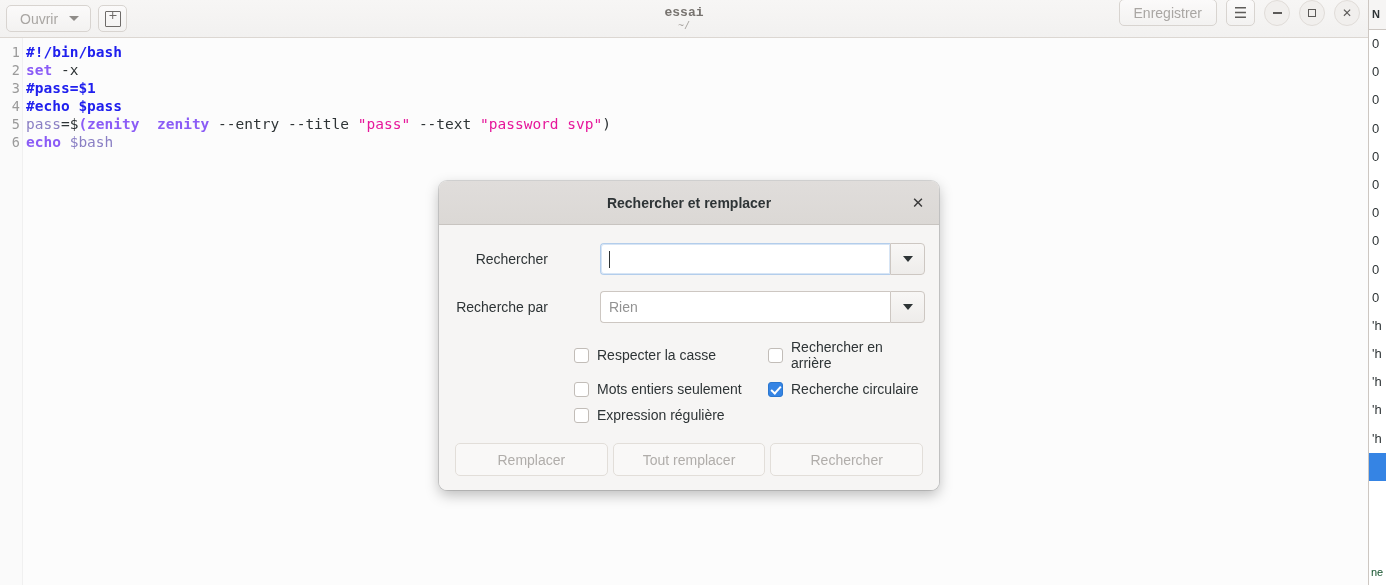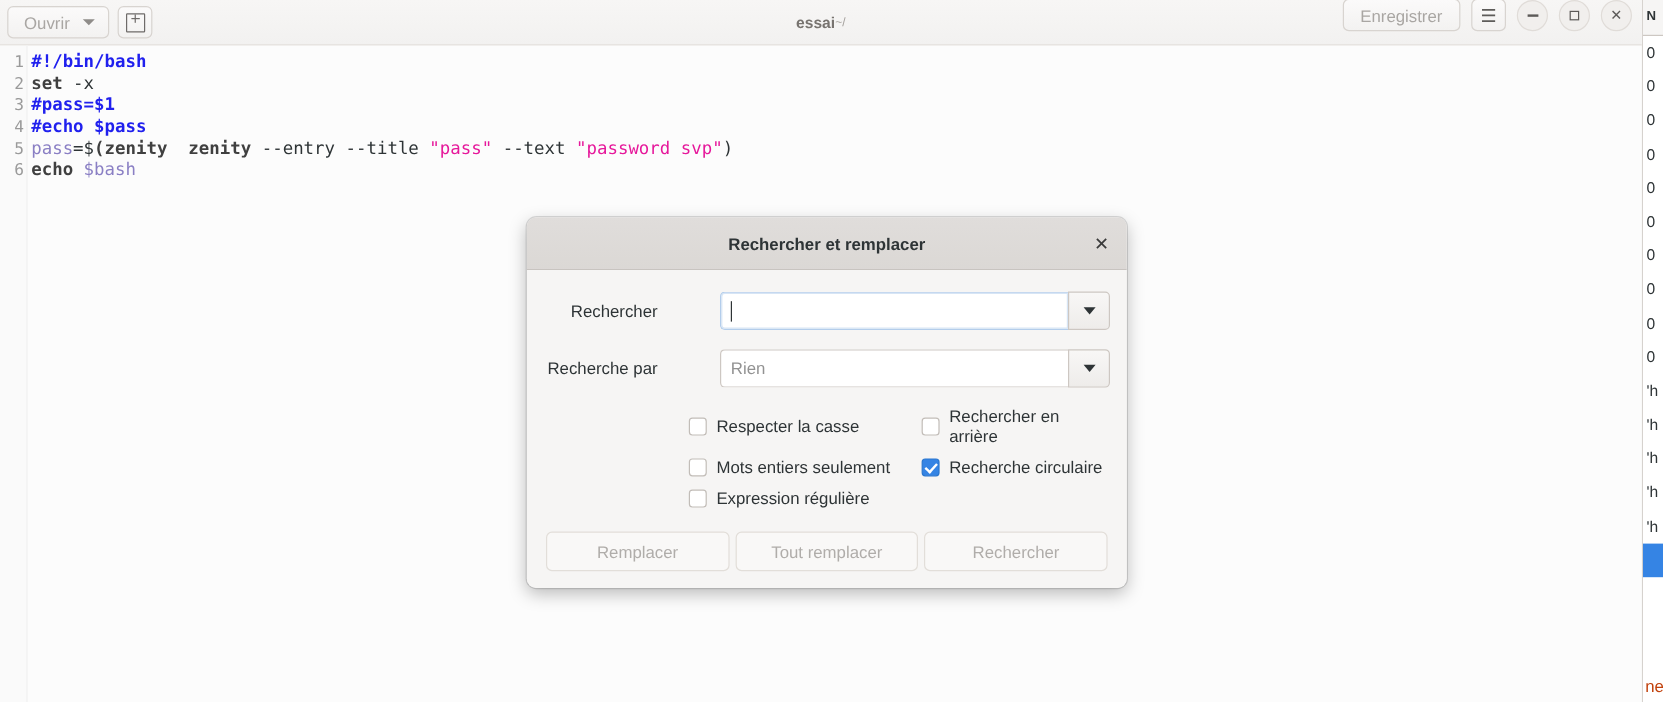--- a/index.html
+++ b/index.html
@@ -55,22 +55,22 @@
     background: #3584e4;
     color: #ffffff;
   }
   #bg-window .bg-foot {
     position: absolute;
     bottom: 0;
     left: 0;
     right: 0;
     height: 26px;
     line-height: 26px;
-    font-size: 14px;
-    color: #c2410c;
+    font-size: 11px;
+    color: #14532d;
     padding-left: 2px;
     white-space: nowrap;
     background: #ffffff;
   }
 
   
   #main-window {
     position: absolute;
     top: 0;
     left: 0;
@@ -187,24 +187,25 @@
   }
   .wbtn .dash {
     width: 9px; height: 1.4px;
     background: #5c5a58;
   }
   #hb-title {
     position: absolute;
     left: 0; right: 0; top: 0;
     height: 38px;
     display: flex;
-    flex-direction: row;
+    flex-direction: column;
     align-items: center;
     justify-content: center;
     pointer-events: none;
+    font-family: Liberation Mono, monospace;
   }
   #hb-title .t {
     font-size: 13px;
     font-weight: bold;
     color: #77736f;
     line-height: 14px;
   }
   #hb-title .s {
     font-size: 10px;
     color: #a5a19d;
@@ -242,21 +243,21 @@
     color: #9a9a9a;
     font-size: 13.5px;
   }
   .codetext {
     position: absolute;
     left: 26px;
     white-space: pre;
   }
   #code { padding-top: 5px; }
   .tok-comment { color: #2020ee; font-weight: bold; }
-  .tok-kw      { color: #404040; font-weight: bold; }
+  .tok-kw      { color: #8b5cf6; font-weight: bold; }
   .tok-plain   { color: #2e3436; }
   .tok-var     { color: #8a7fc4; }
   .tok-str     { color: #e6189b; }
   .tok-punc    { color: #2e3436; }
 
   
   #dialog {
     position: absolute;
     left: 439px;
     top: 181px;

